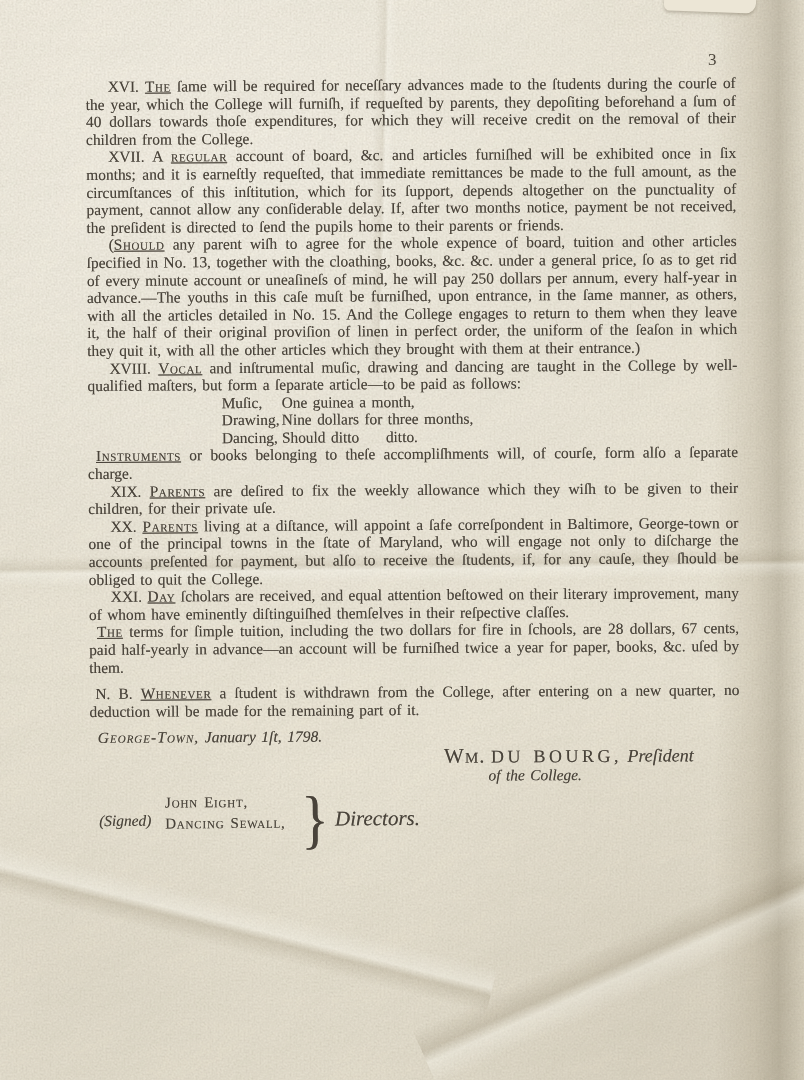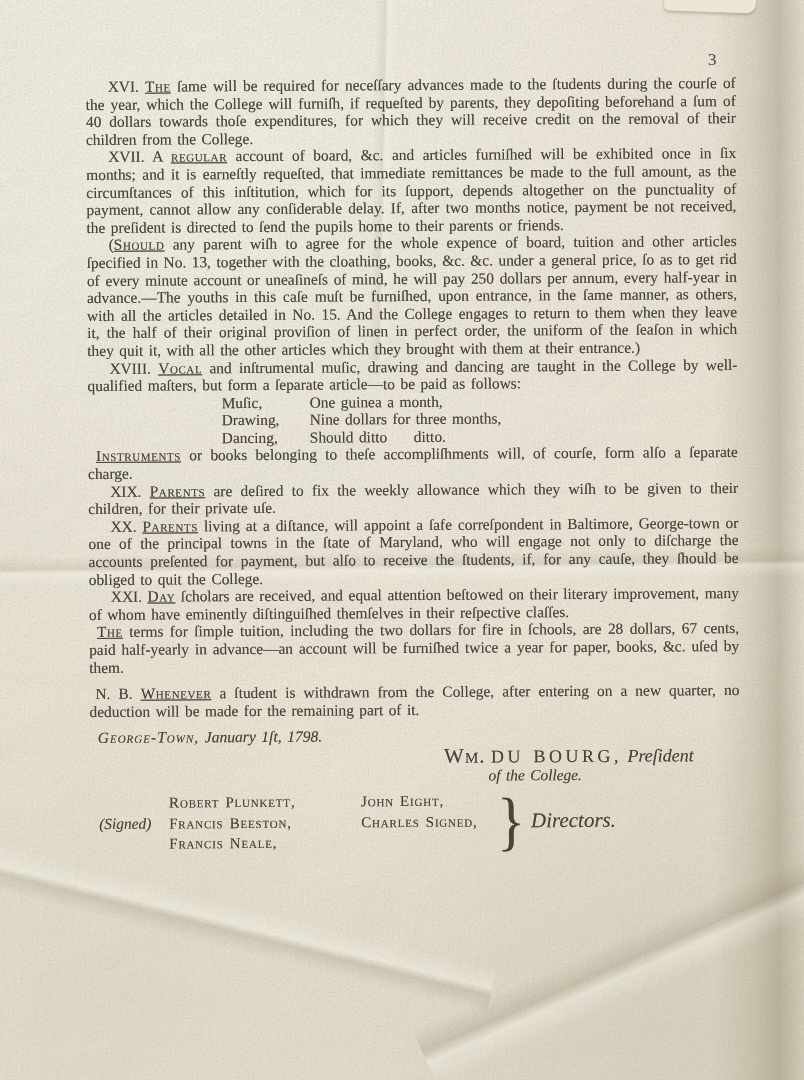--- a/index.html
+++ b/index.html
@@ -62,21 +62,21 @@
   .content p{margin:0;}
   .para{text-indent:22px;}
   .para-flush{text-indent:8px;}
   .para-nb{text-indent:6px;margin-top:9px !important;}
   .sc{font-variant:small-caps;letter-spacing:0.6px;text-decoration:underline;}
   .it{font-style:italic;}
   .sc-it{font-variant:small-caps;font-style:italic;letter-spacing:1px;}
   .fees{margin-left:134px;}
   .fee-row{white-space:nowrap;}
   .fee-subject{display:inline-block;width:60px;}
-  .fee-amount{display:inline-block;min-width:104px;margin-left:28px;}
+  .fee-amount{display:inline-block;min-width:104px;}
   .dateline{margin-top:9px !important;text-indent:8px;font-size:15.6px;}
   .sig{margin-top:3px;}
   .sig-line1{text-align:right;padding-right:46px;white-space:nowrap;}
   .sig-name-pre{font-variant:small-caps;font-size:21px;letter-spacing:1px;}
   .sig-name-caps{font-size:18px;letter-spacing:3.5px;}
   .sig-title{font-style:italic;font-size:18px;}
   .sig-line2{text-align:right;padding-right:158px;font-style:italic;}
   .signed-row{display:flex;align-items:flex-start;margin-top:7px;}
   .signed-label{margin-left:9px;width:66px;font-style:italic;align-self:center;flex:none;}
   .sig-col{flex:none;}
@@ -150,27 +150,22 @@
 
     <p class="dateline"><span class="sc-it">George-Town,</span><span class="it"> January 1ſt, 1798.</span></p>
 
     <div class="sig">
       <div class="sig-line1"><span class="sig-name-pre">Wm.</span> <span class="sig-name-caps">DU BOURG,</span>&nbsp;<span class="sig-title">Preſident</span></div>
       <div class="sig-line2">of the College.</div>
     </div>
 
     <div class="signed-row">
       <div class="signed-label">(Signed)</div>
-      <div class="sig-col col1">
-        <div class="sc-name">Robert Plunkett,</div>
-        <div class="sc-name">Francis Beeston,</div>
-        <div class="sc-name">Francis Neale,</div>
-      </div>
       <div class="sig-col col2">
         <div class="sc-name">John Eight,</div>
-        <div class="sc-name">Charles Signed,</div>
+        <div class="sc-name">Dancing Sewall,</div>
       </div>
       <div class="brace">}</div>
       <div class="directors">Directors.</div>
     </div>
 
   </main>
 </div>
 
 </body></html>

